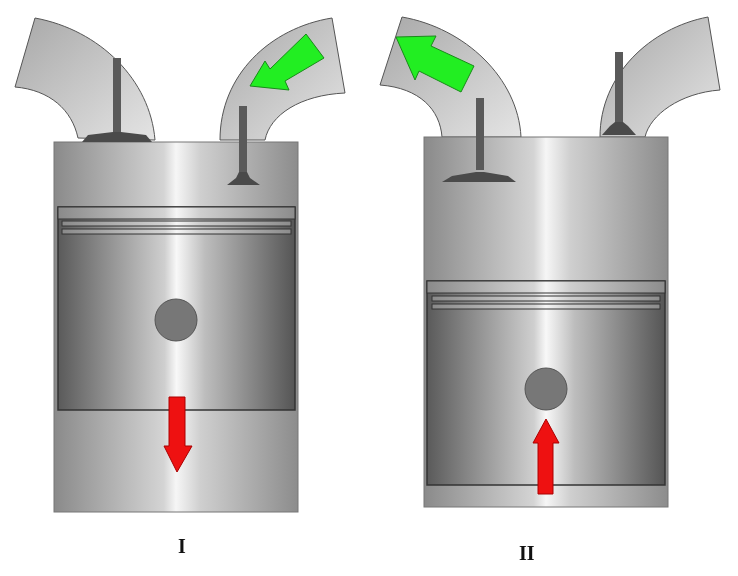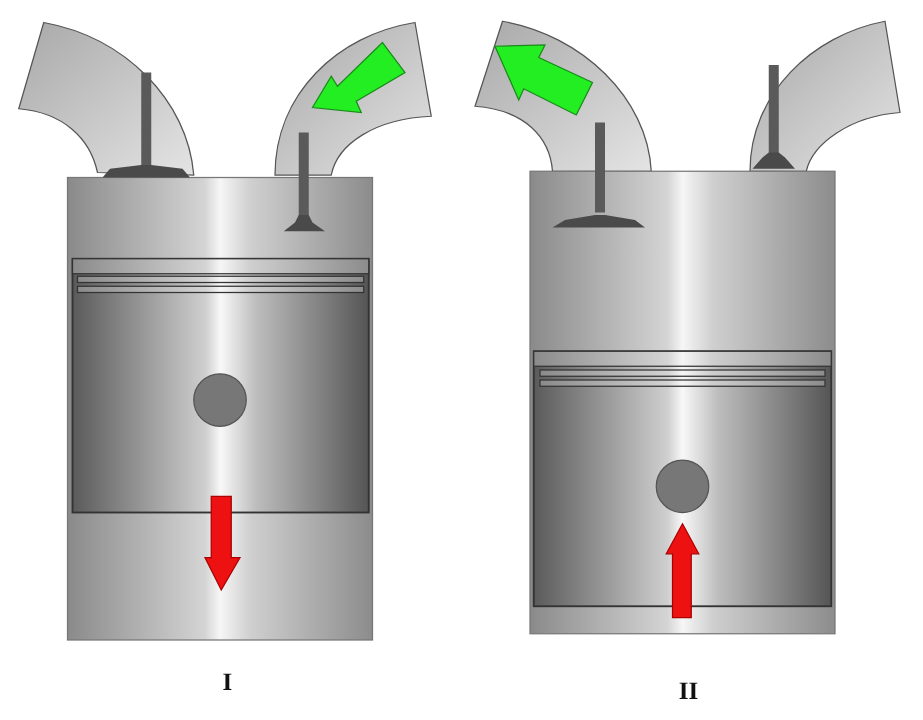--- a/index.html
+++ b/index.html
@@ -89,13 +89,13 @@
       <rect x="432" y="296" width="228" height="5" fill="url(#metal)" stroke="#333"></rect>
       <rect x="432" y="304" width="228" height="5" fill="url(#metal)" stroke="#333"></rect>
       <circle cx="546" cy="389" r="21" fill="#777" stroke="#555"></circle>
     </g>
 
     <polygon points="546,419 559,443 553,443 553,494 538,494 538,443 533,443" fill="#ee1111" stroke="#a00" stroke-width="1"></polygon>
   </g>
 </svg>
 
 <div class="label" style="left:178px;top:535px;">I</div>
-<div class="label" style="left:543px;top:542px;">II</div>
+<div class="label" style="left:519px;top:542px;">II</div>
 
 </body></html>

